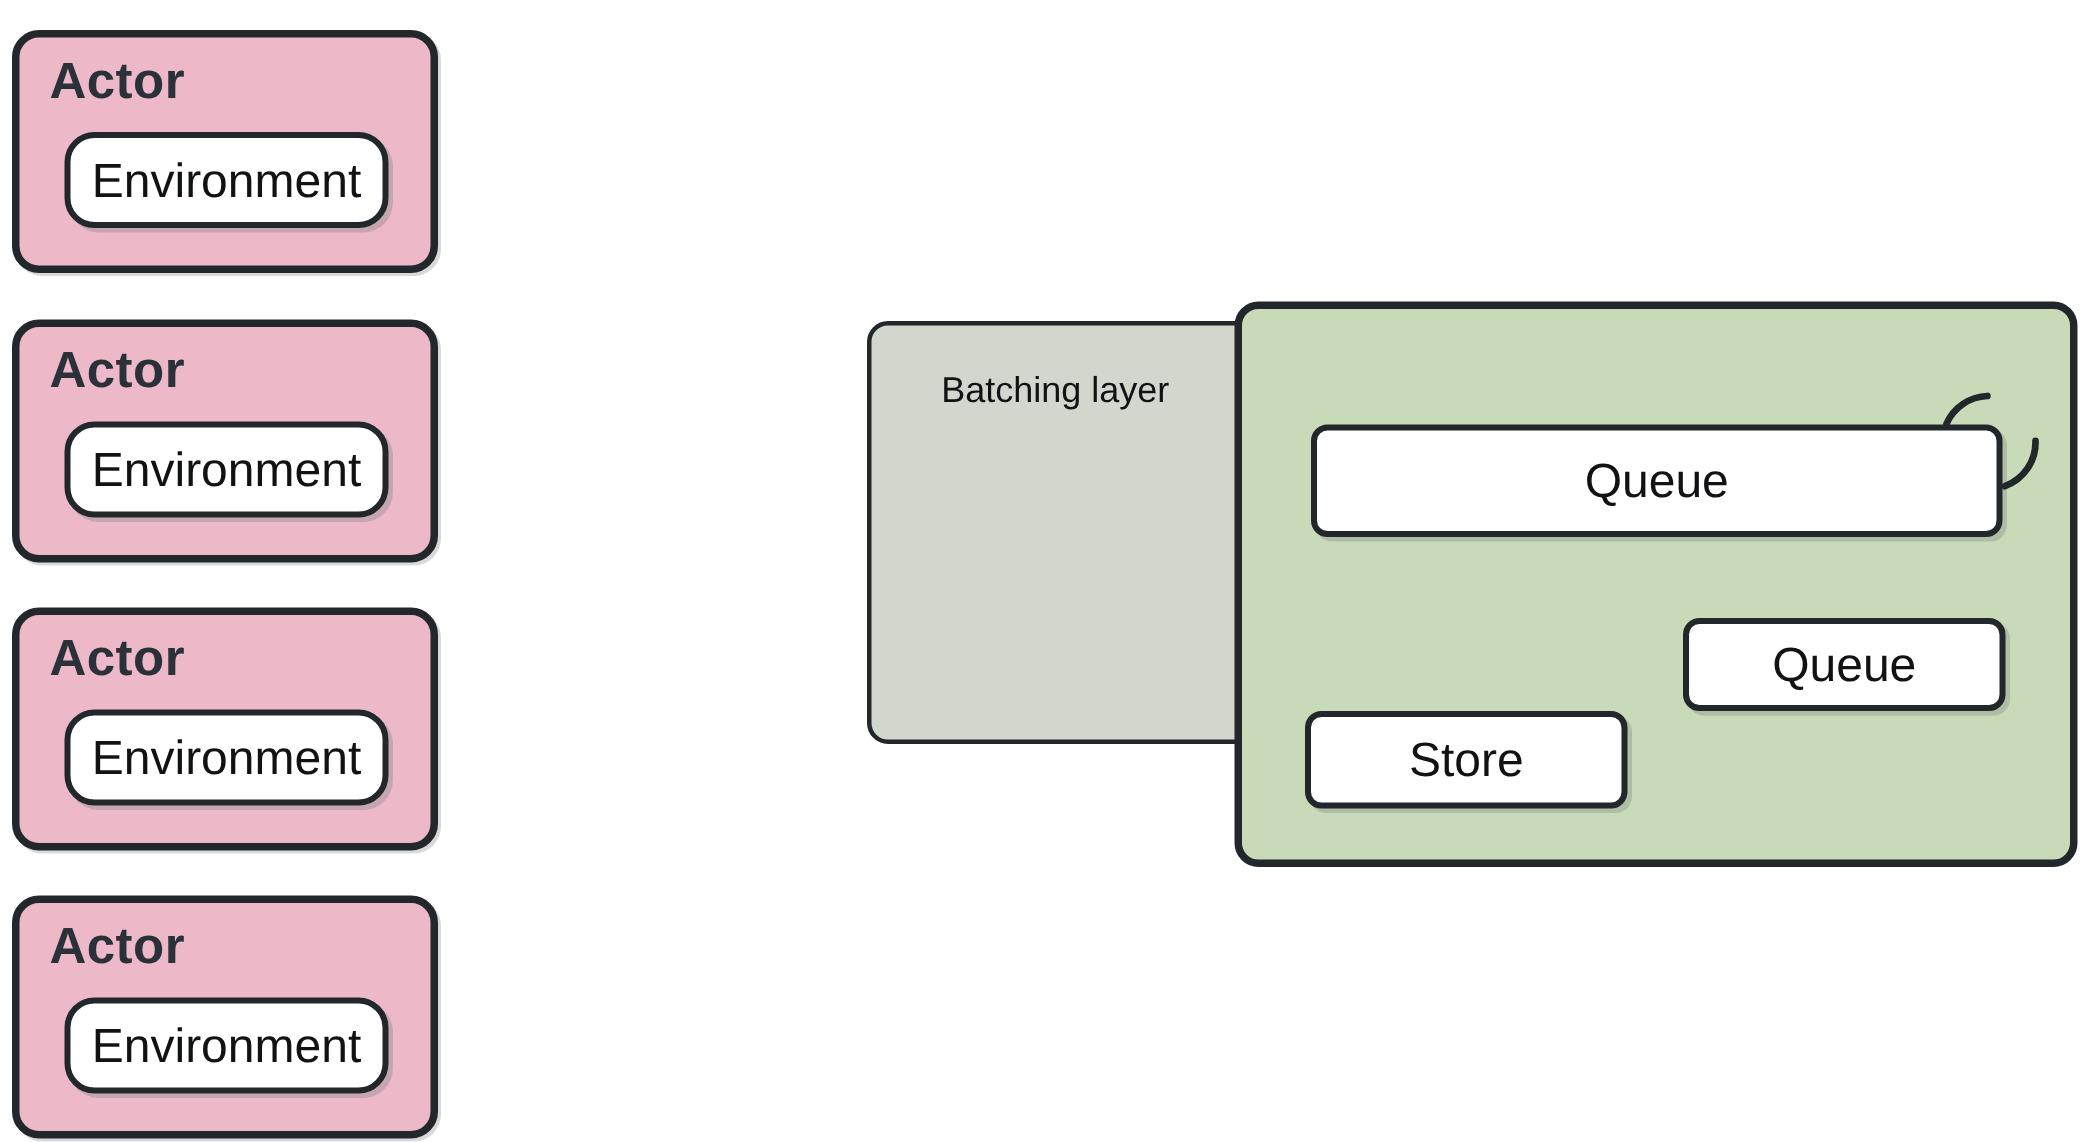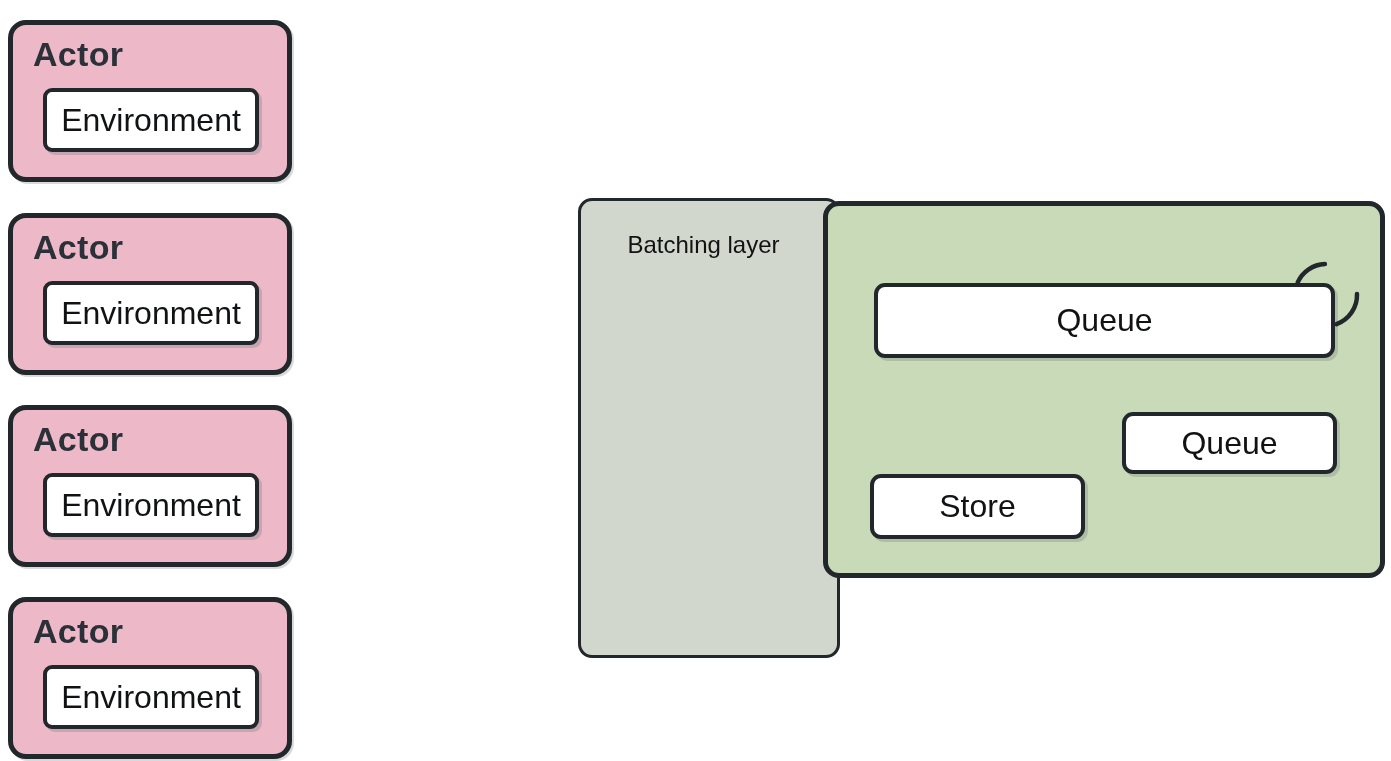--- a/index.html
+++ b/index.html
@@ -35,40 +35,40 @@
     letter-spacing: 0.3px;
   }
   .env-box {
     position: absolute;
     left: 30px;
     top: 63px;
     width: 216px;
     height: 64px;
     background: var(--box-fill);
     border: 4.5px solid var(--stroke);
-    border-radius: 9px;
+    border-radius: 20px;
     box-sizing: border-box;
     display: flex;
     align-items: center;
     justify-content: center;
     box-shadow: 3px 3px 0 rgba(110,115,120,0.30);
   }
   .env-label {
     font-size: 32px;
     color: var(--label-text);
     white-space: nowrap;
   }
 
   
   .batching {
     position: absolute;
     left: 578px;
-    top: 186px;
+    top: 202px;
     width: 262px;
-    height: 460px;
+    height: 282px;
     background: var(--batching-fill);
     border: 3.5px solid var(--stroke);
     border-radius: 14px;
     box-sizing: border-box;
     padding-left: 20px;
   }
   .batching-title {
     position: absolute;
     left: 0;
     top: 30px;

